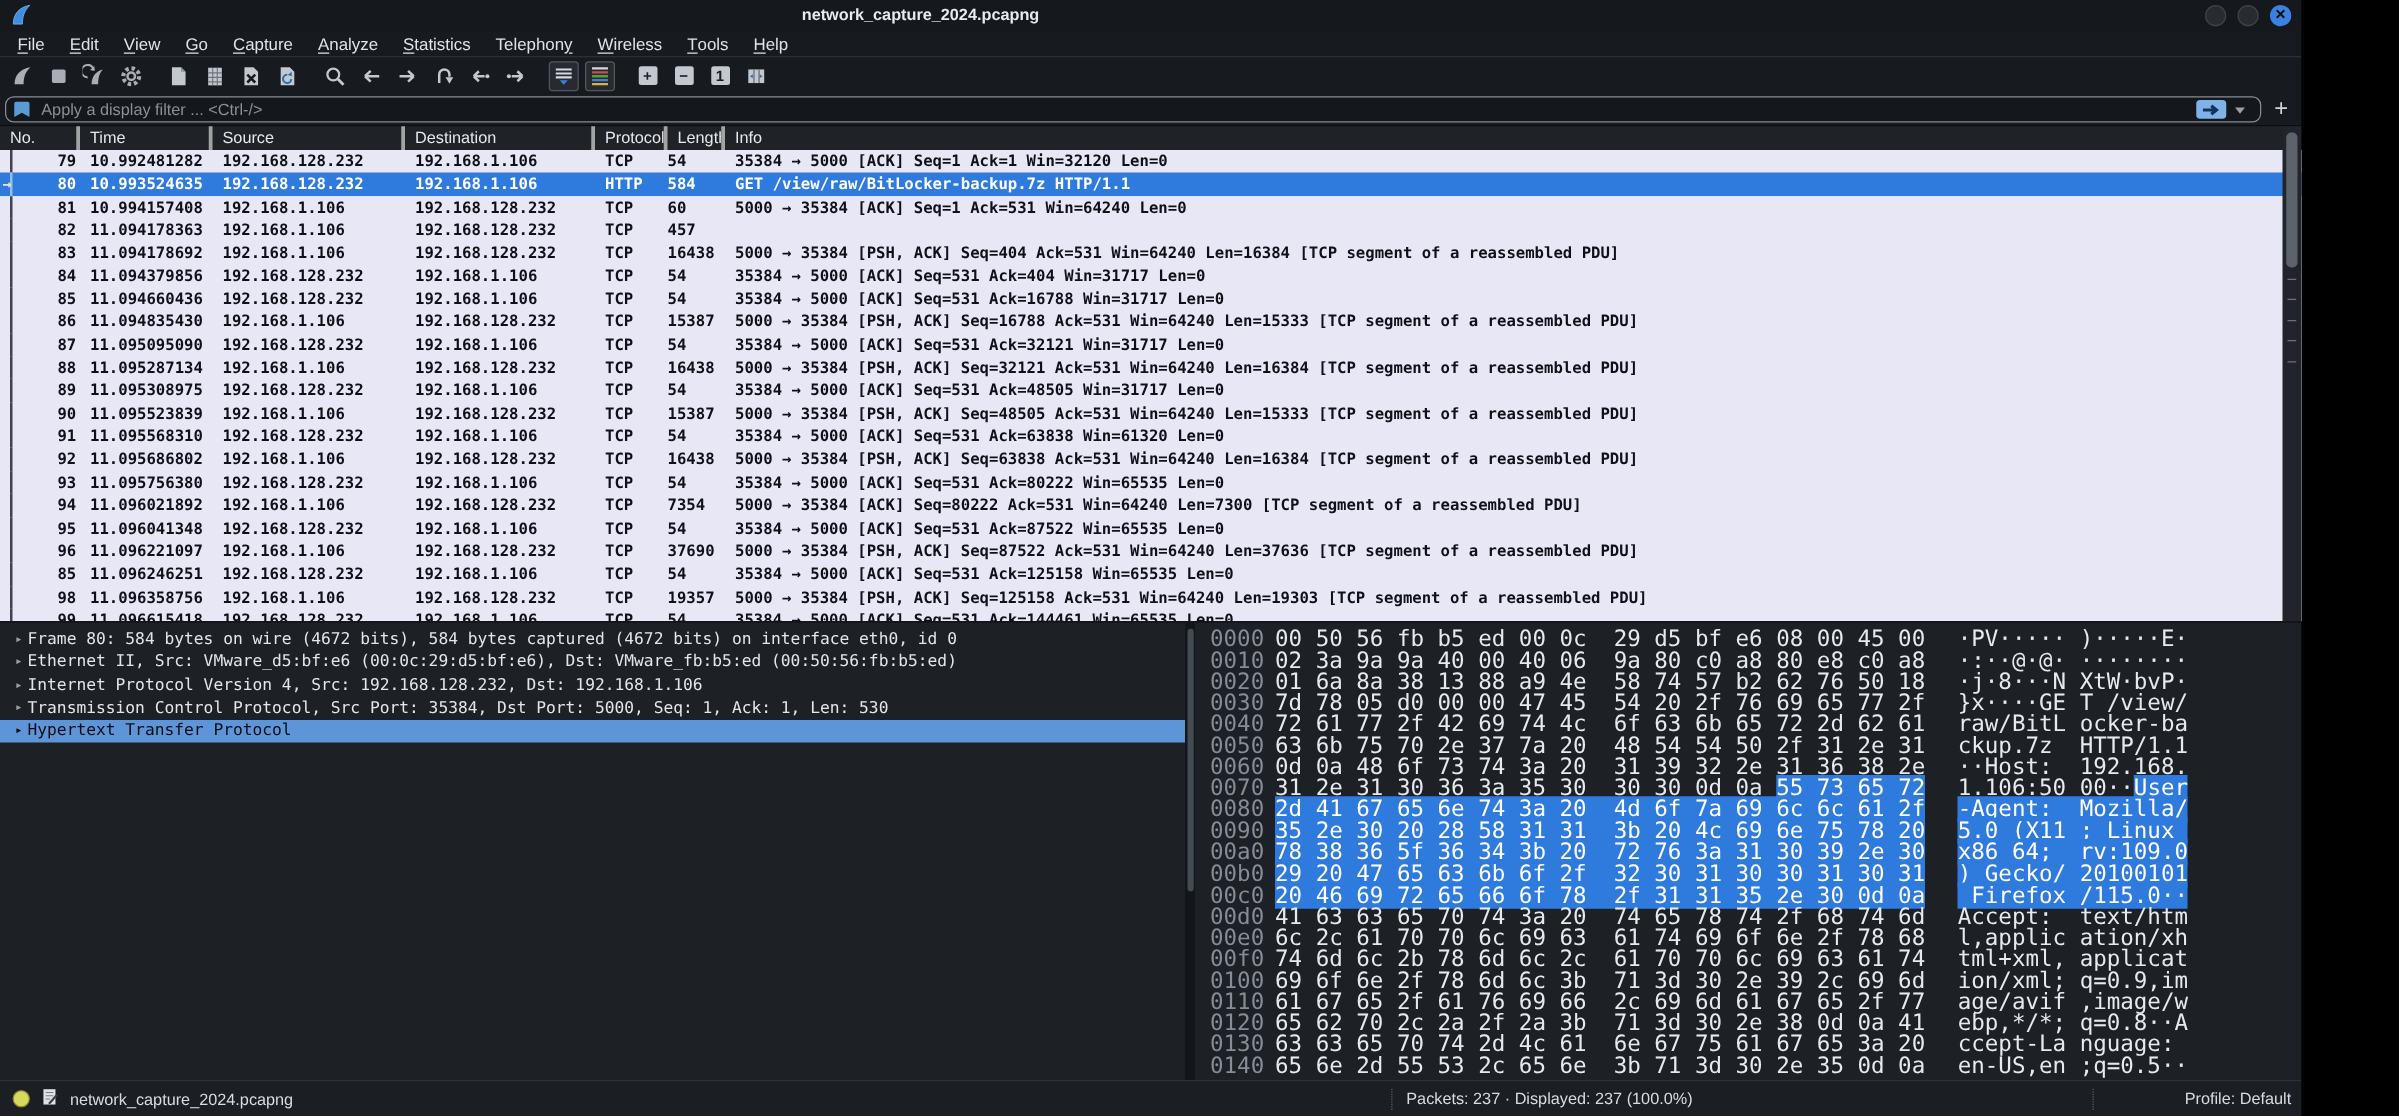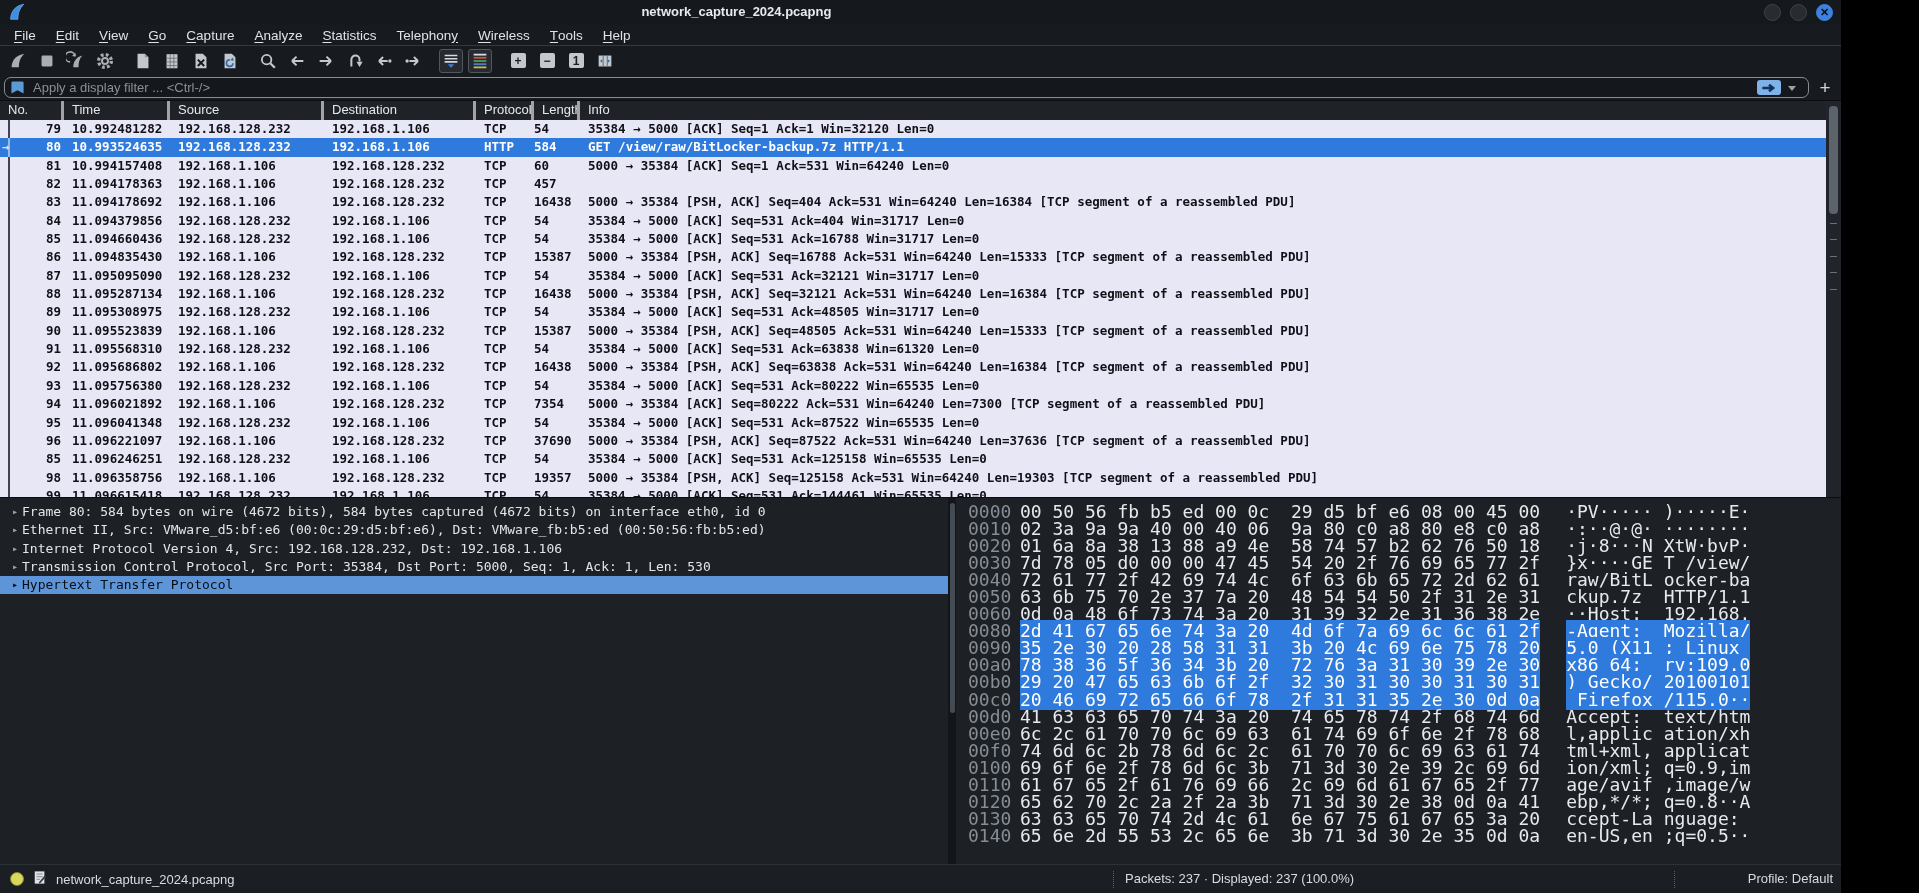--- a/index.html
+++ b/index.html
@@ -527,20 +527,21 @@
       <span class="vthumb"></span>
     </div>
     <div class="bytes" id="bytes">
         <div class="brow"><span class="off">0000</span><span class="hexseg"><span>00 50 56 fb b5 ed 00 0c  29 d5 bf e6 08 00 45 00</span></span><span class="ascseg"><span>·PV····· )·····E·</span></span></div>
         <div class="brow"><span class="off">0010</span><span class="hexseg"><span>02 3a 9a 9a 40 00 40 06  9a 80 c0 a8 80 e8 c0 a8</span></span><span class="ascseg"><span>·:··@·@· ········</span></span></div>
         <div class="brow"><span class="off">0020</span><span class="hexseg"><span>01 6a 8a 38 13 88 a9 4e  58 74 57 b2 62 76 50 18</span></span><span class="ascseg"><span>·j·8···N XtW·bvP·</span></span></div>
         <div class="brow"><span class="off">0030</span><span class="hexseg"><span>7d 78 05 d0 00 00 47 45  54 20 2f 76 69 65 77 2f</span></span><span class="ascseg"><span>}x····GE T /view/</span></span></div>
         <div class="brow"><span class="off">0040</span><span class="hexseg"><span>72 61 77 2f 42 69 74 4c  6f 63 6b 65 72 2d 62 61</span></span><span class="ascseg"><span>raw/BitL ocker-ba</span></span></div>
         <div class="brow"><span class="off">0050</span><span class="hexseg"><span>63 6b 75 70 2e 37 7a 20  48 54 54 50 2f 31 2e 31</span></span><span class="ascseg"><span>ckup.7z  HTTP/1.1</span></span></div>
         <div class="brow"><span class="off">0060</span><span class="hexseg"><span>0d 0a 48 6f 73 74 3a 20  31 39 32 2e 31 36 38 2e</span></span><span class="ascseg"><span>··Host:  192.168.</span></span></div>
+        <div class="brow"><span class="off">0070</span><span class="hexseg"><span>31 2e 31 30 36 3a 35 30  30 30 0d 0a </span><span class="hl">55 73 65 72</span><span></span></span><span class="ascseg"><span>1.106:50 00··</span><span class="hl">User</span><span></span></span></div>
         <div class="brow"><span class="off">0080</span><span class="hexseg"><span></span><span class="hl">2d 41 67 65 6e 74 3a 20  4d 6f 7a 69 6c 6c 61 2f</span><span></span></span><span class="ascseg"><span></span><span class="hl">-Agent:  Mozilla/</span><span></span></span></div>
         <div class="brow"><span class="off">0090</span><span class="hexseg"><span></span><span class="hl">35 2e 30 20 28 58 31 31  3b 20 4c 69 6e 75 78 20</span><span></span></span><span class="ascseg"><span></span><span class="hl">5.0 (X11 ; Linux </span><span></span></span></div>
         <div class="brow"><span class="off">00a0</span><span class="hexseg"><span></span><span class="hl">78 38 36 5f 36 34 3b 20  72 76 3a 31 30 39 2e 30</span><span></span></span><span class="ascseg"><span></span><span class="hl">x86_64;  rv:109.0</span><span></span></span></div>
         <div class="brow"><span class="off">00b0</span><span class="hexseg"><span></span><span class="hl">29 20 47 65 63 6b 6f 2f  32 30 31 30 30 31 30 31</span><span></span></span><span class="ascseg"><span></span><span class="hl">) Gecko/ 20100101</span><span></span></span></div>
         <div class="brow"><span class="off">00c0</span><span class="hexseg"><span></span><span class="hl">20 46 69 72 65 66 6f 78  2f 31 31 35 2e 30 0d 0a</span><span></span></span><span class="ascseg"><span></span><span class="hl"> Firefox /115.0··</span><span></span></span></div>
         <div class="brow"><span class="off">00d0</span><span class="hexseg"><span>41 63 63 65 70 74 3a 20  74 65 78 74 2f 68 74 6d</span></span><span class="ascseg"><span>Accept:  text/htm</span></span></div>
         <div class="brow"><span class="off">00e0</span><span class="hexseg"><span>6c 2c 61 70 70 6c 69 63  61 74 69 6f 6e 2f 78 68</span></span><span class="ascseg"><span>l,applic ation/xh</span></span></div>
         <div class="brow"><span class="off">00f0</span><span class="hexseg"><span>74 6d 6c 2b 78 6d 6c 2c  61 70 70 6c 69 63 61 74</span></span><span class="ascseg"><span>tml+xml, applicat</span></span></div>
         <div class="brow"><span class="off">0100</span><span class="hexseg"><span>69 6f 6e 2f 78 6d 6c 3b  71 3d 30 2e 39 2c 69 6d</span></span><span class="ascseg"><span>ion/xml; q=0.9,im</span></span></div>
         <div class="brow"><span class="off">0110</span><span class="hexseg"><span>61 67 65 2f 61 76 69 66  2c 69 6d 61 67 65 2f 77</span></span><span class="ascseg"><span>age/avif ,image/w</span></span></div>

